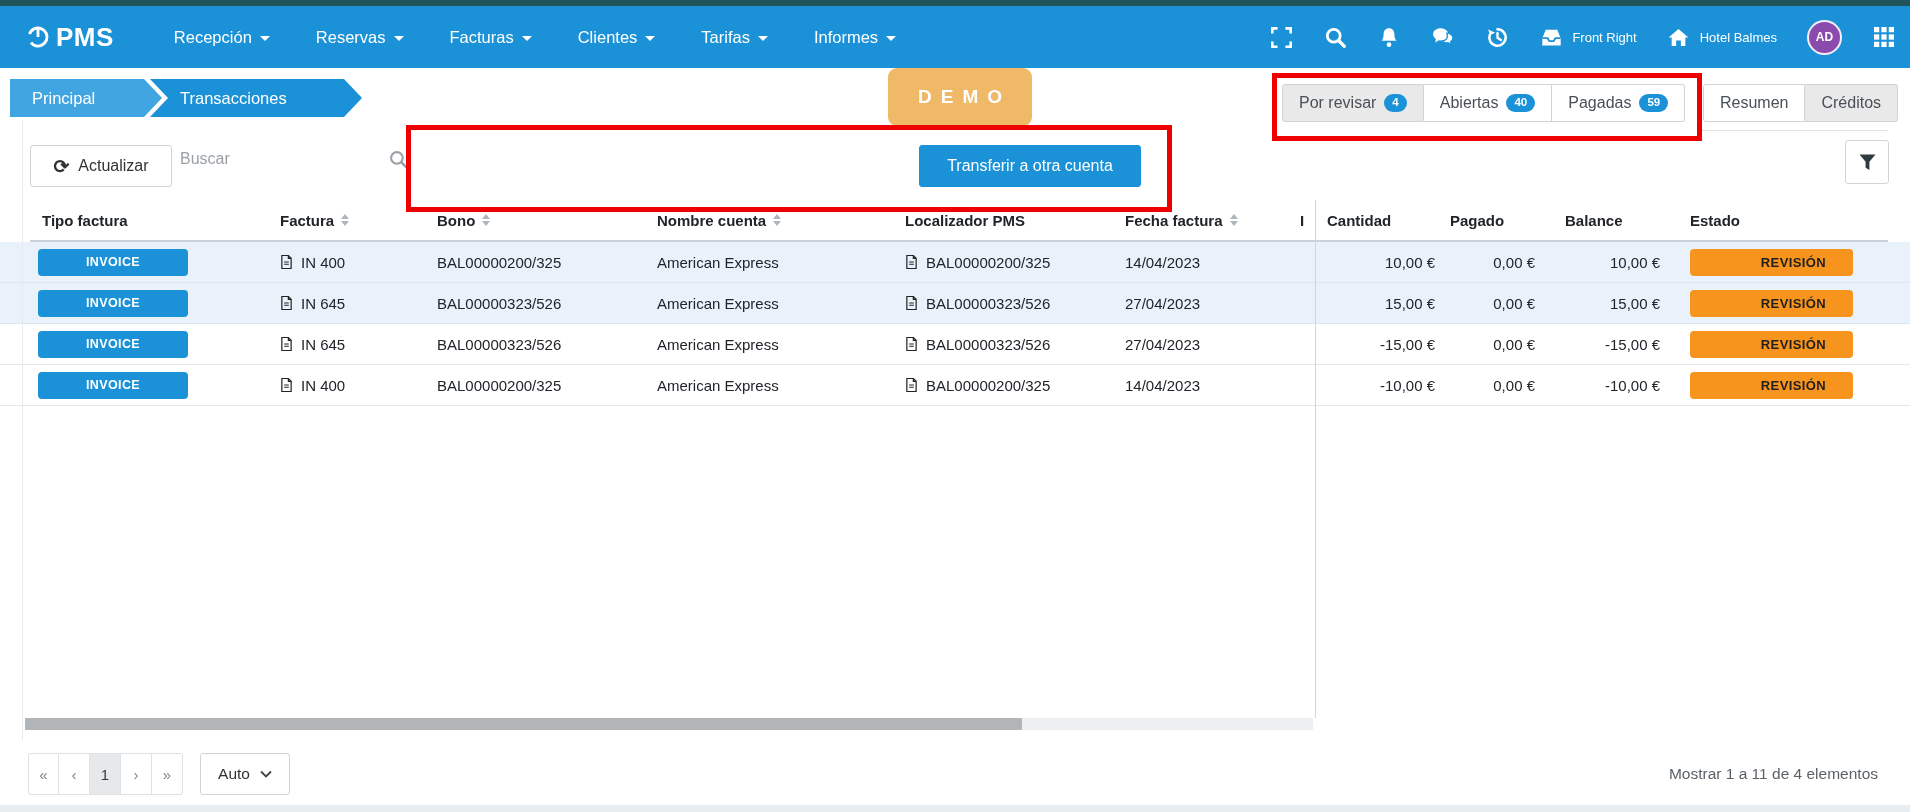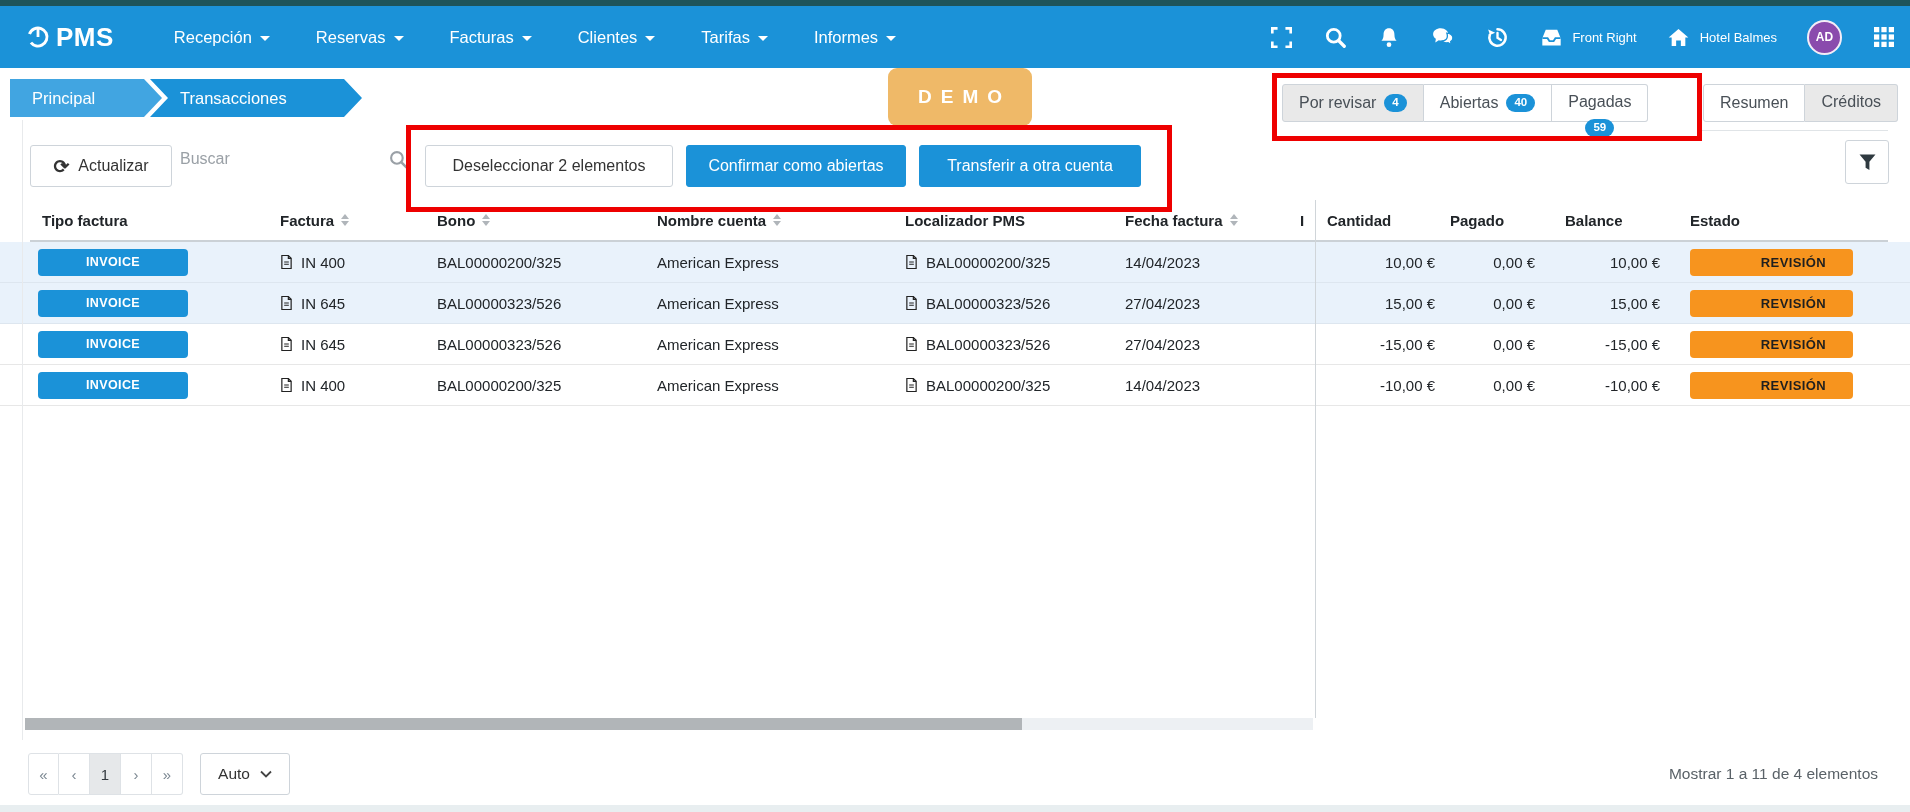--- a/index.html
+++ b/index.html
@@ -29,21 +29,21 @@
   .demo{position:absolute;left:888px;top:68px;width:144px;height:58px;background:#efb968;border-radius:9px;
     display:flex;align-items:center;justify-content:center;color:#fff;font-weight:bold;font-size:19px;letter-spacing:9px;padding-left:9px;box-sizing:border-box;}
 
   
   .tabs{position:absolute;top:84px;height:38px;display:flex;}
   .tabs-review{left:1282px;}
   .tabs-other{left:1703px;}
   .tab{height:38px;display:flex;align-items:center;gap:8px;padding:8px 16px;background:#fff;border:1px solid #ced4da;border-left-width:0;
     font-size:16px;color:#495057;cursor:pointer;white-space:nowrap;box-sizing:border-box;}
   .tab:first-child{border-left-width:1px;border-radius:3px 0 0 3px;}
-  .tab:last-child{border-radius:0 3px 3px 0;flex-direction:column;}
+  .tab:last-child{border-radius:0 3px 3px 0;}
   .tab.gray{background:#e9e9e9;}
   .tab-count{background:#1b92d8;color:#fff;font-size:11.5px;font-weight:bold;border-radius:10px;padding:3px 8px;line-height:1;}
   .tab-count:empty{display:none;}
   .tabs-underline{position:absolute;left:1700px;top:130px;width:188px;height:1px;background:#e0e4e7;}
 
   
   .btn{display:flex;align-items:center;justify-content:center;gap:9px;height:42px;border-radius:3px;font-size:16px;cursor:pointer;box-sizing:border-box;white-space:nowrap;}
   .btn-light{background:#fff;border:1px solid #ced4da;color:#333;}
   .btn-blue{background:#1b92d8;border:1px solid #1b92d8;color:#fff;}
   .refresh{position:absolute;left:30px;top:145px;width:142px;}
@@ -253,22 +253,20 @@
   </div>
   <div class="searchbox">
     <input type="text" placeholder="Buscar" style="">
     <span class="nav-ico">
       <svg width="19" height="19" viewBox="0 0 18 18">
           <circle cx="7.5" cy="7.5" r="5.5" fill="none" stroke="#9aa0a6" stroke-width="2"></circle>
           <line x1="11.8" y1="11.8" x2="16.5" y2="16.5" stroke="#9aa0a6" stroke-width="2.4" stroke-linecap="round"></line>
         </svg>
     </span>
   </div>
-  <div class="btn btn-light btn-deselect">Deseleccionar 2 elementos</div>
-  <div class="btn btn-blue btn-confirm">Confirmar como abiertas</div>
   <div class="btn btn-blue btn-transfer">Transferir a otra cuenta</div>
   <div class="btn btn-light btn-filter">
     <svg width="17" height="17" viewBox="0 0 16 16">
         <path d="M0.5 0.5h15L9.8 7.3V15l-3.6-2V7.3Z" fill="#2f3a40"></path>
       </svg>
   </div>
 
   <div class="thead">
     <div class="hcell col-tipo" style="justify-content:flex-start;left:42px;">
         <span>Tipo factura</span>

